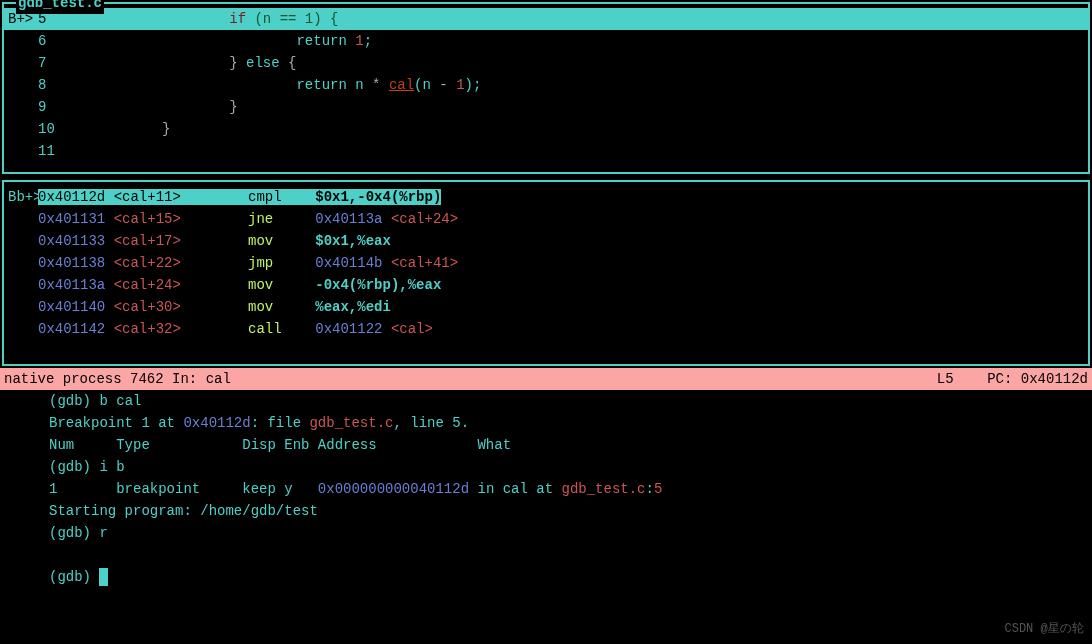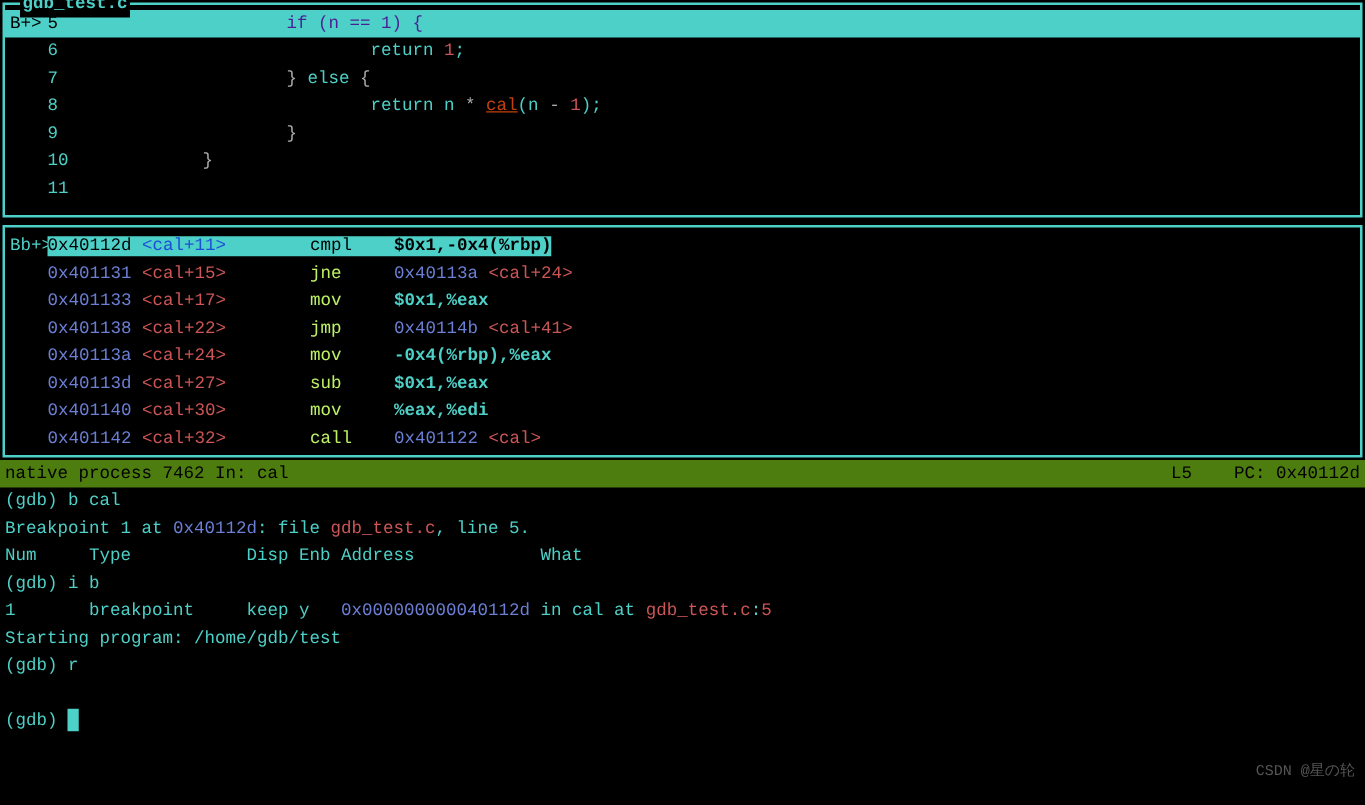--- a/index.html
+++ b/index.html
@@ -27,61 +27,61 @@
     color: #4dd0c7;
     font-weight: bold;
   }
   .src-panel { height: 172px; padding: 4px 0; }
   .asm-panel { height: 186px; padding: 4px 0; margin-top: 6px; }
   .code-line { white-space: pre; padding: 0 4px; }
   .gutter { display: inline-block; width: 30px; color: #4dd0c7; }
   .linenum { display: inline-block; width: 40px; text-align: left; color: #4dd0c7; }
   .hl-line { background: #4dd0c7; color: #000; }
   .hl-line .gutter, .hl-line .linenum { color: #000; }
-  .kw-if { color: #4c1d95; }
+  .kw-if { color: #7f1d1d; }
   .kw { color: #4dd0c7; font-weight: normal; }
   .num { color: #cc5555; }
   .fn { color: #c2410c; text-decoration: underline; }
   .op { color: #aaa; }
   .plain { color: #4dd0c7; }
-  .paren-red { color: #4c1d95; }
+  .paren-red { color: #14532d; }
   .brace-y { color: #aaa; }
   .addr { color: #6b7fd4; }
   .sym { color: #cc5555; }
   .mnem { color: #bef264; }
   .args { color: #4dd0c7; font-weight: bold; }
   .hl-asm { background: #4dd0c7; color: #000; display: inline; }
   .hl-asm .addr, .hl-asm .mnem, .hl-asm .args { color: #000; }
-  .hl-asm .sym { color: #1d4ed8; }
+  .hl-asm .sym { color: #000000; }
   .status-bar {
-    background: #4d7c0f;
+    background: #fca5a5;
     color: #000;
     display: flex;
     justify-content: space-between;
     padding: 0 4px;
     white-space: pre;
     text-align: right;
   }
-  .console { padding: 0 4px; }
+  .console { padding: 0 4px; margin-left: 45px; }
   .console-line { white-space: pre; }
   .c-prompt { color: #4dd0c7; }
   .c-plain { color: #4dd0c7; }
   .c-addr { color: #6b7fd4; }
   .c-file { color: #cc5555; }
   .c-num { color: #cc5555; }
   .cursor {
     display: inline-block;
     width: 9px;
     height: 18px;
     background: #4dd0c7;
     vertical-align: middle;
   }
   .watermark {
     position: absolute;
-    bottom: 16px;
+    bottom: 4px;
     right: 8px;
     color: #555;
     font-size: 12px;
   }
 </style>
 </head>
 <body>
 
 <div class="panel src-panel">
   <div class="panel-title">gdb_test.c</div>
@@ -96,21 +96,20 @@
     </div>
 </div>
 
 <div class="panel asm-panel">
   <div id="asm-lines">
       <div class="code-line"><span class="gutter">Bb+&gt;</span><span class="hl-asm"><span class="addr">0x40112d </span><span class="sym">&lt;cal+11&gt;        </span><span class="mnem">cmpl    </span><span class="args">$0x1,-0x4(%rbp)</span></span></div>
       <div class="code-line"><span class="gutter"></span><span><span class="addr">0x401131 </span><span class="sym">&lt;cal+15&gt;        </span><span class="mnem">jne     </span><span class="addr">0x40113a </span><span class="sym">&lt;cal+24&gt;</span></span></div>
       <div class="code-line"><span class="gutter"></span><span><span class="addr">0x401133 </span><span class="sym">&lt;cal+17&gt;        </span><span class="mnem">mov     </span><span class="args">$0x1,%eax</span></span></div>
       <div class="code-line"><span class="gutter"></span><span><span class="addr">0x401138 </span><span class="sym">&lt;cal+22&gt;        </span><span class="mnem">jmp     </span><span class="addr">0x40114b </span><span class="sym">&lt;cal+41&gt;</span></span></div>
       <div class="code-line"><span class="gutter"></span><span><span class="addr">0x40113a </span><span class="sym">&lt;cal+24&gt;        </span><span class="mnem">mov     </span><span class="args">-0x4(%rbp),%eax</span></span></div>
-      <div class="code-line"><span class="gutter"></span><span><span class="addr">0x40113d </span><span class="sym">&lt;cal+27&gt;        </span><span class="mnem">sub     </span><span class="args">$0x1,%eax</span></span></div>
       <div class="code-line"><span class="gutter"></span><span><span class="addr">0x401140 </span><span class="sym">&lt;cal+30&gt;        </span><span class="mnem">mov     </span><span class="args">%eax,%edi</span></span></div>
       <div class="code-line"><span class="gutter"></span><span><span class="addr">0x401142 </span><span class="sym">&lt;cal+32&gt;        </span><span class="mnem">call    </span><span class="addr">0x401122 </span><span class="sym">&lt;cal&gt;</span></span></div>
     </div>
 </div>
 
 <div class="status-bar">
   <span>native process 7462 In: cal</span>
   <span>L5    PC: 0x40112d</span>
 </div>
 

